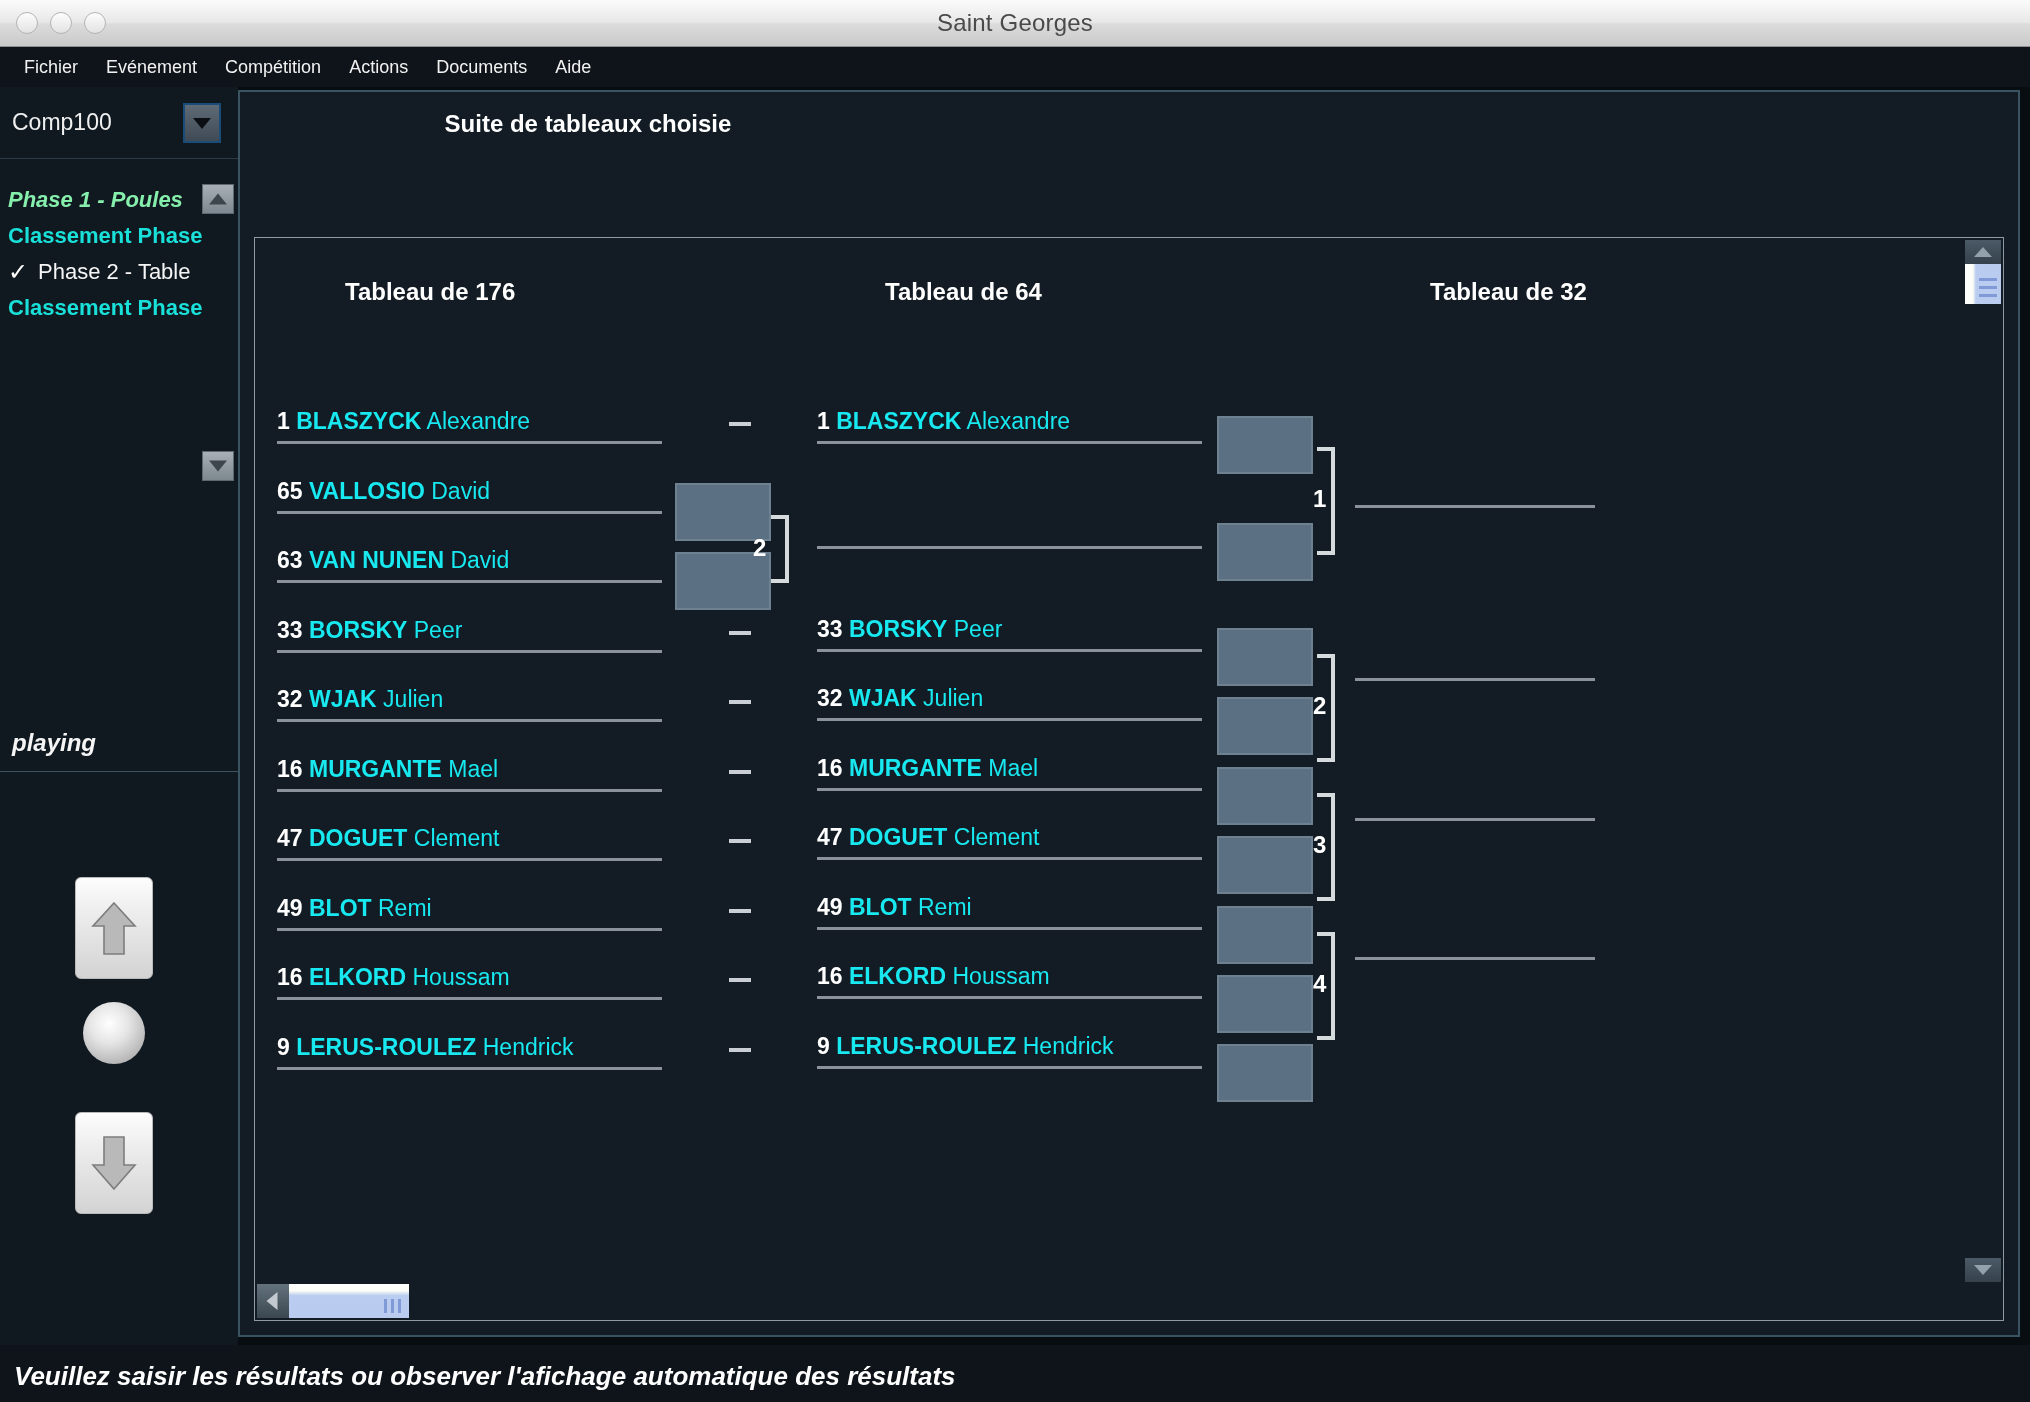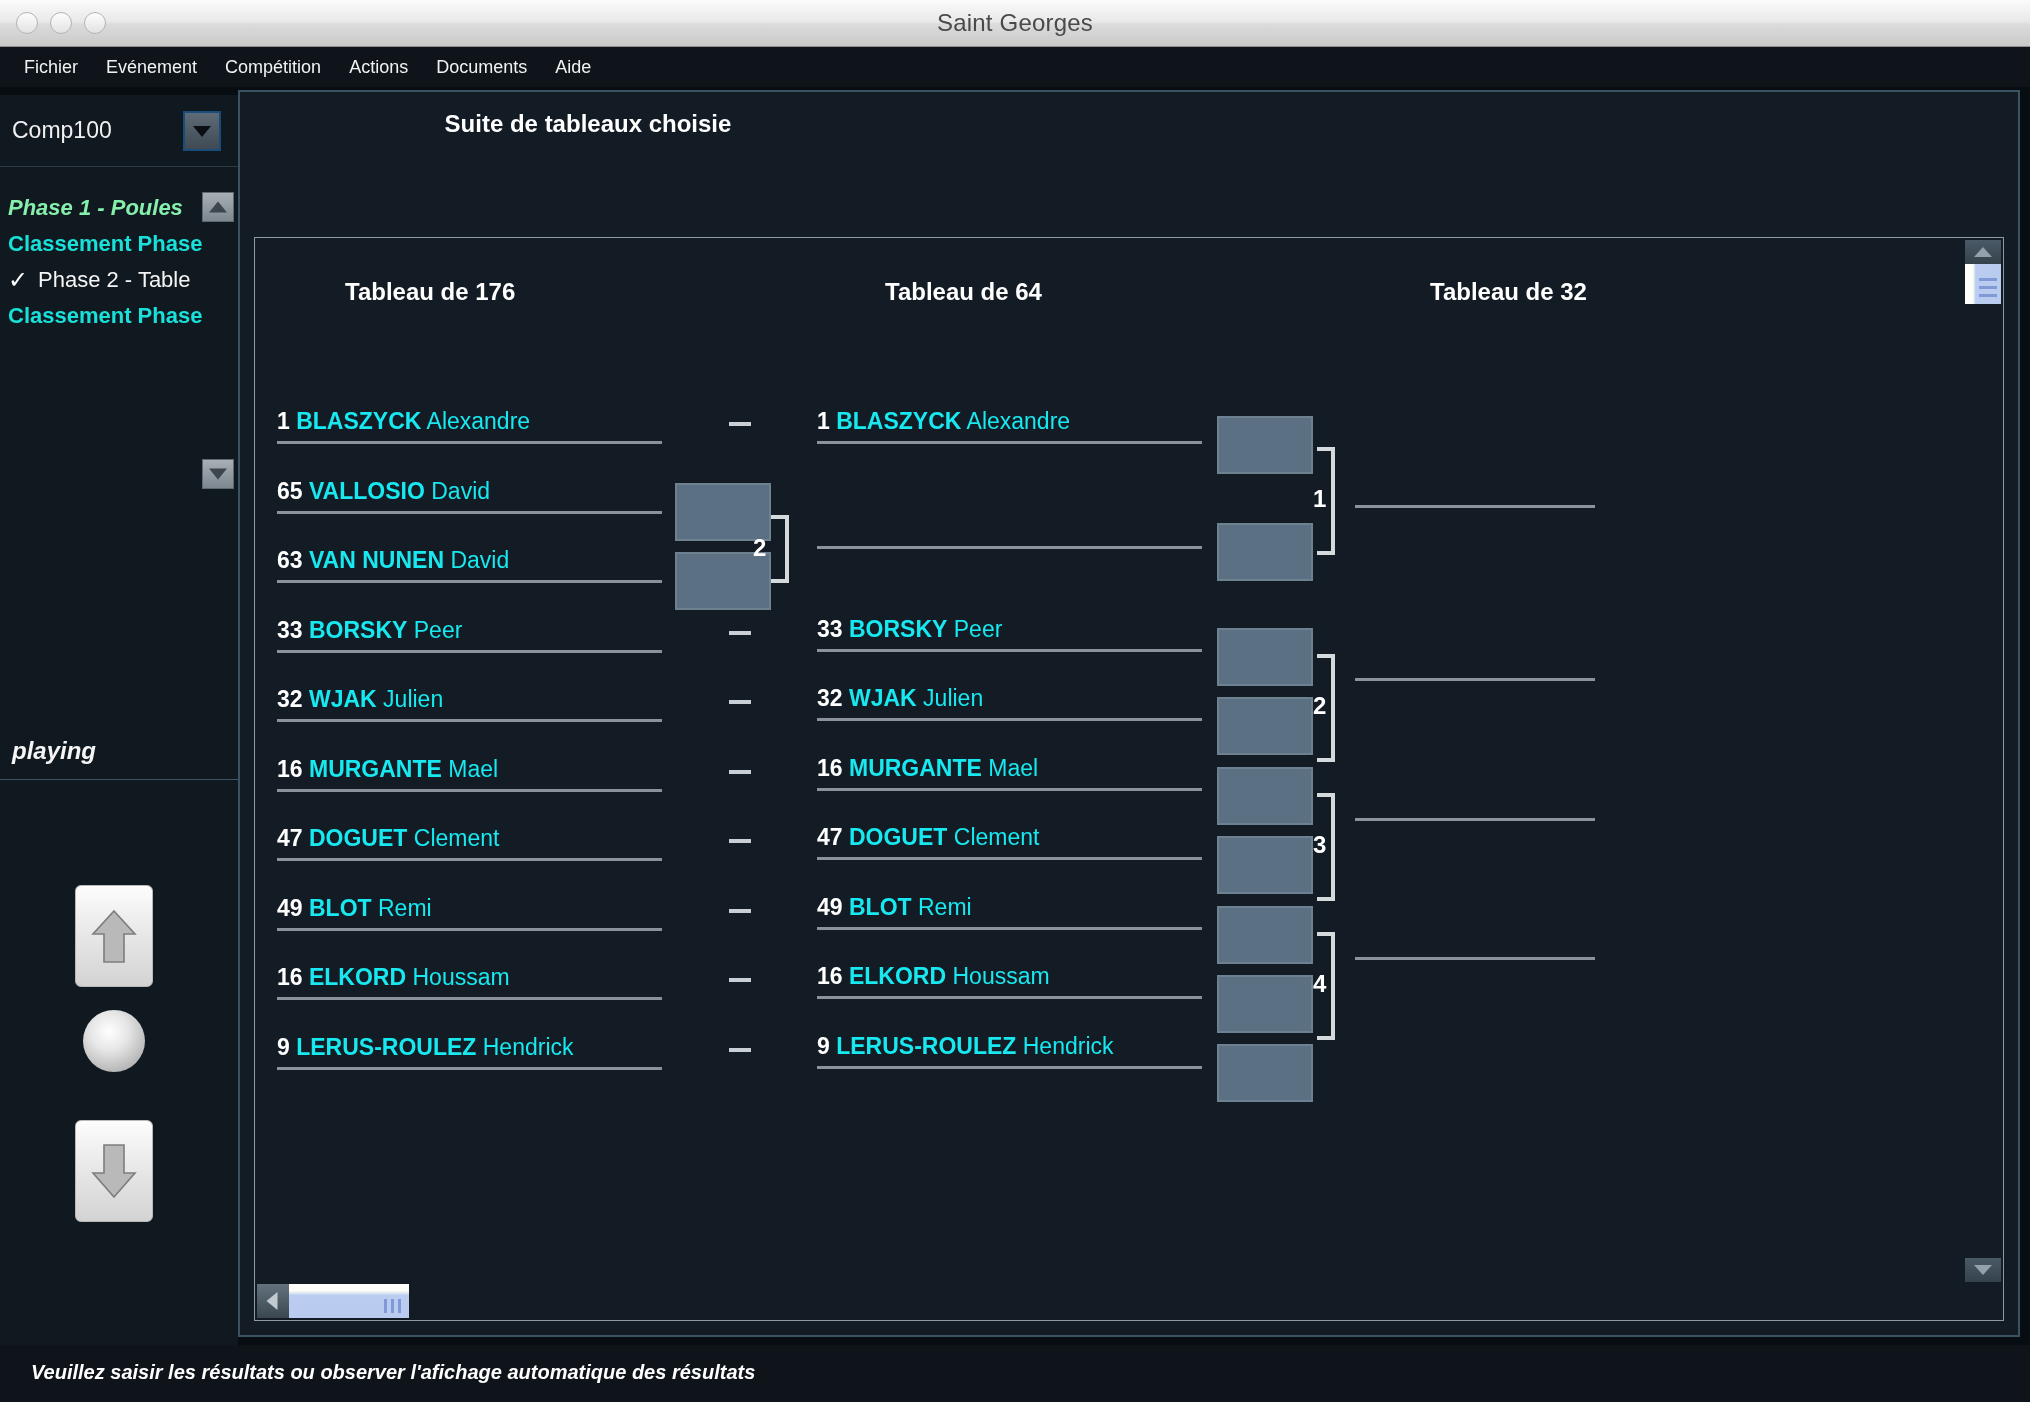--- a/index.html
+++ b/index.html
@@ -33,21 +33,21 @@
     position:absolute; left:0; top:47px; width:2030px; height:40px;
     background:#0e1419; display:flex; align-items:center;
     padding-left:10px; gap:0;
   }
   .menu-item {
     color:#f2f2f2; font-size:18px; padding:2px 14px; white-space:nowrap;
   }
 
   
   .sidebar {
-    position:absolute; left:0; top:95px; width:238px; height:1272px;
+    position:absolute; left:0; top:87px; width:238px; height:1272px;
     background:#101820;
   }
   .combo {
     position:relative; height:72px; border-bottom:1px solid #2b3a44;
     display:flex; align-items:center;
   }
   .combo-value { color:#f0f0f0; font-size:23px; margin-left:12px; }
   .combo-arrow {
     position:absolute; right:17px; top:16px; width:38px; height:40px;
     background: linear-gradient(to bottom,#5e6a75,#3f4a55);
@@ -210,21 +210,21 @@
     background: linear-gradient(to bottom,#ffffff 0%, #fdfdf6 20%, #bacdf0 34%, #b9cbee 100%);
   }
   .hs-thumb i{ position:absolute; bottom:5px; right:8px; width:3px; height:14px; background:#7f9ad6; }
 
   .statusbar {
     position:absolute; left:0; top:1345px; width:2030px; height:57px;
     background:#0e1419;
   }
   .status-text {
     position:absolute; left:14px; top:16px;
-    color:#ffffff; font-size:20px; font-style:italic; font-weight:bold;margin-left:17px;
+    color:#ffffff; font-size:26px; font-style:italic; font-weight:bold;
   }
 </style>
 </head>
 <body>
 
 <div class="titlebar">
   <div class="tb-lights">
     <span class="tb-light"></span>
     <span class="tb-light"></span>
     <span class="tb-light"></span>

